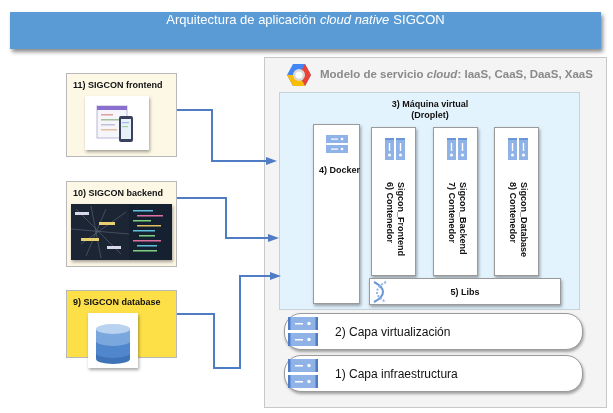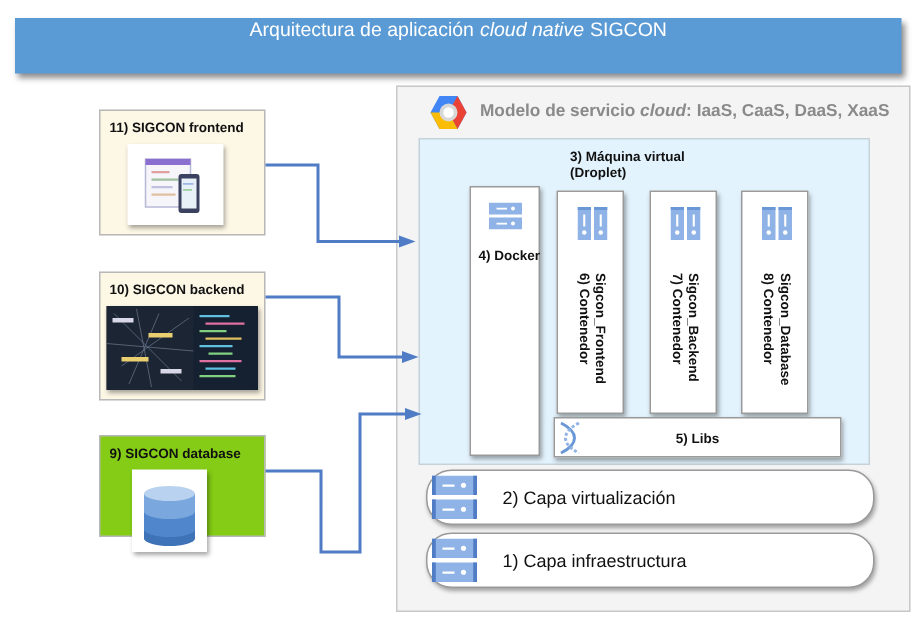--- a/index.html
+++ b/index.html
@@ -9,21 +9,21 @@
   #title-bar { left:10px; top:12px; width:591px; height:37px; background:#5b9bd5;
                box-shadow:2px 3px 4px rgba(0,0,0,0.45); color:#fff; font-size:13px;
                display:flex; align-items:flex-start; justify-content:center; }
   #title-bar i { font-style:italic; margin:0 4px; }
   #cloud-box { left:264px; top:57px; width:343px; height:351px; background:#f4f4f4;
                border:1px solid #c8c8c8; }
   #cloud-title { left:320px; top:68px; font-size:11.5px; font-weight:bold; color:#8a8a8a; white-space:nowrap; }
   #cloud-title i { font-style:italic;text-align:center; }
   #gcp-logo { left:286px; top:63px; width:26px; height:24px; }
   #vm-area { left:279px; top:92px; width:301px; height:218px; background:#e3f3fd; border:1px solid #c5d2da; }
-  #vm-title { left:380px; top:99px; width:100px; text-align:left; font-size:9px; font-weight:bold; color:#111; line-height:11px; }
+  #vm-title { left:380px; top:99px; width:100px; text-align:center; font-size:9px; font-weight:bold; color:#111; line-height:11px; }
   .card { background:#fff; border:1px solid #9a9a9a; box-shadow:1px 2px 3px rgba(0,0,0,0.35); }
   #docker { left:313px; top:124px; width:47px; height:180px; }
   #docker-label { left:313px; top:165px; width:53px; text-align:center; font-size:9px; font-weight:bold; color:#111; }
   .container { top:127px; width:45px; height:149px; }
   .vlabel { position:absolute; left:0; top:54px; width:45px; height:90px; display:flex; justify-content:center; align-items:flex-start; }
   .vlabel span { writing-mode:vertical-rl; font-size:9px; font-weight:bold; color:#111; line-height:11px; white-space:nowrap; }
   .srv-icon { position:absolute; left:13px; top:10px; width:20px; height:22px; }
   #libs { left:369px; top:278px; width:192px; height:27px; }
   #libs-label { position:absolute; left:0; right:0; top:8px; text-align:center; font-size:9px; font-weight:bold; color:#111; }
   .layer { left:284px; width:299px; height:37px;border-radius:17px; }
@@ -203,21 +203,21 @@
         <rect x="66" y="21" width="24" height="1.5" fill="#e0c060"></rect>
       <rect x="62" y="26" width="22" height="1.5" fill="#60c0e0"></rect>
         <rect x="68" y="31" width="16" height="1.5" fill="#80d080"></rect>
       <rect x="62" y="36" width="28" height="1.5" fill="#e070a0"></rect>
         <rect x="66" y="41" width="20" height="1.5" fill="#60c0e0"></rect>
       <rect x="62" y="46" width="24" height="1.5" fill="#80d080"></rect>
     </svg>
   </div>
 </div>
 
-<div class="abs src-box" style="top:290px;height:68px;background:#84cc16;">
+<div class="abs src-box" style="top:290px;height:68px;background:#fde047;">
   <div class="src-label">9) SIGCON database</div>
   <div class="thumb" style="left:21px;top:22px;width:50px;height:55px;">
     <svg width="50" height="55" viewBox="0 0 50 55">
       <path d="M8,40 L8,46 A17,5 0 0 0 42,46 L42,40 Z" fill="#3f73b8"></path>
       <ellipse cx="25" cy="40" rx="17" ry="5" fill="#3f73b8"></ellipse>
       <path d="M8,28 L8,40 A17,5 0 0 0 42,40 L42,28 Z" fill="#4f86cc"></path>
       <path d="M8,16 L8,28 A17,5 0 0 0 42,28 L42,16 Z" fill="#7aa8de"></path>
       <ellipse cx="25" cy="16" rx="17" ry="5" fill="#b9d2ef"></ellipse>
     </svg>
   </div>

